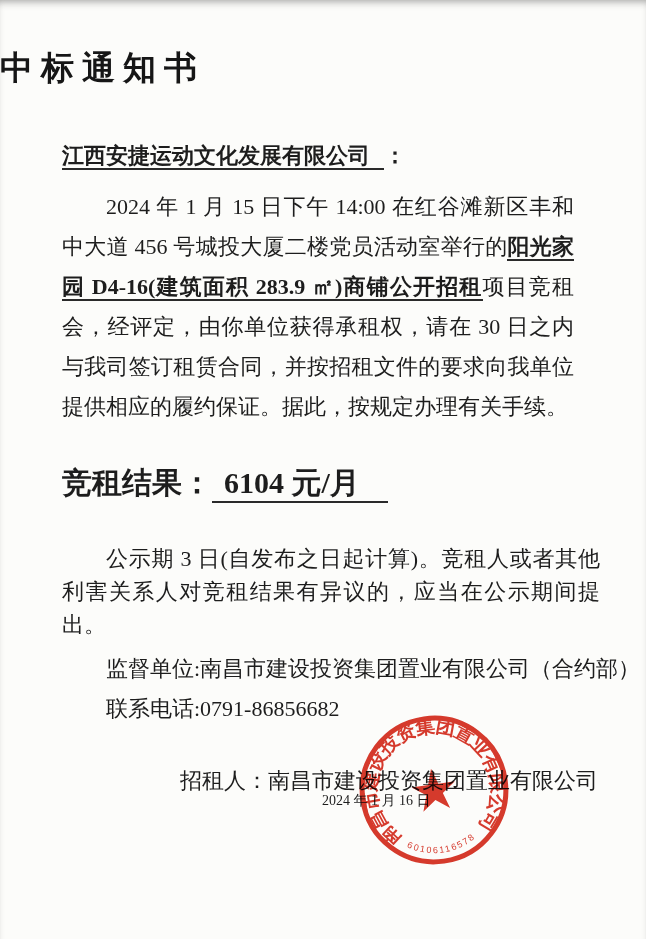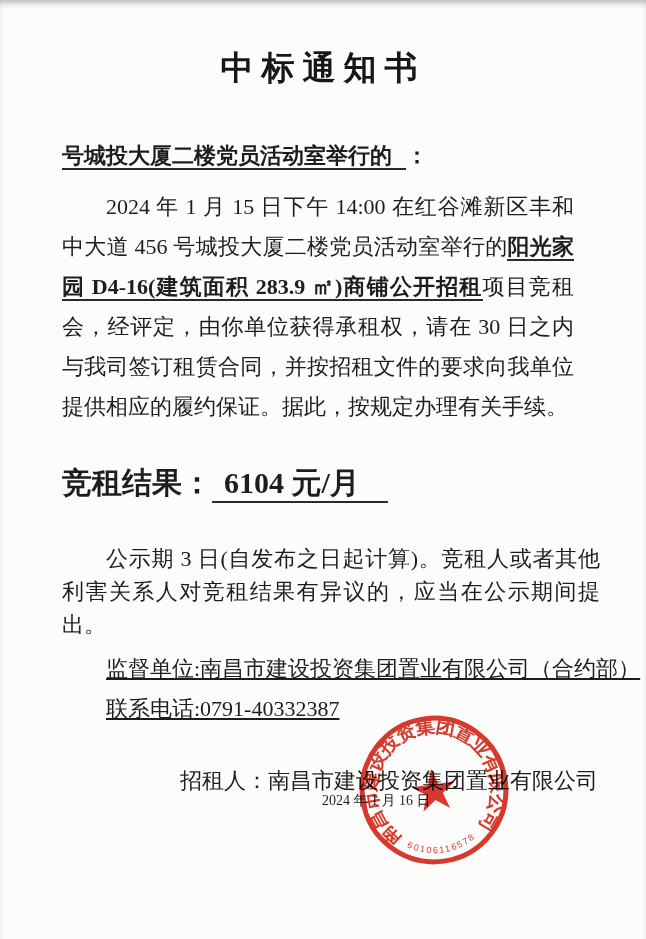--- a/index.html
+++ b/index.html
@@ -9,21 +9,20 @@
     margin:0 auto;
     background:#fcfcfa;
     color:#1d1d1d;
     font-family:"Liberation Serif","DejaVu Serif",serif;
     overflow:hidden;
     box-shadow: inset 0 6px 9px -5px rgba(70,70,70,.55);
   }
   .doc-title {
     margin:0;
     padding-top:46px;
-    text-align:center;
     font-size:33px;
     font-weight:600;
     letter-spacing:8px;
     color:#161616;
   }
   .addressee { margin:50px 46px 0 62px; font-size:22px; }
   .b { font-weight:bold; }
   .u { border-bottom:2px solid #2a2a2a; }
   .pad-r { padding-right:14px; }
   .body-p {
@@ -41,21 +40,20 @@
     line-height:33px;
     text-align:justify;
     text-indent:2em;
   }
   .info-line {
     margin:0 30px 0 62px;
     font-size:22px;
     line-height:40px;
     text-indent:2em;
     white-space:nowrap;
-    text-decoration:underline;
   }
   .info-block { margin-top:8px; }
   .lessor-line { position:absolute; left:180px; top:766px; font-size:22px; white-space:nowrap; }
   .date-line   { position:absolute; left:322px; top:792px; font-size:14px; white-space:nowrap; }
   .stamp {
     position:absolute;
     left:355px; top:711px;
     width:158px; height:158px;
     transform:rotate(-8deg);
     mix-blend-mode:multiply;
@@ -66,36 +64,36 @@
   .stamp-num { font-size:12.5px; letter-spacing:2.5px; font-family:"Liberation Sans",sans-serif; }
 </style>
 </head>
 <body>
 
 <div class="page">
 
   <h1 class="doc-title">中标通知书</h1>
 
   <div class="addressee">
-    <span class="b u pad-r">号城投大厦二楼党员活动室举行的</span><span class="b">：</span>
+    <span class="b u pad-r">江西安捷运动文化发展有限公司</span><span class="b">：</span>
   </div>
 
   <p class="body-p">
     <span>2024 年 1 月 15 日下午 14:00 在红谷滩新区丰和中大道 456 号城投大厦二楼党员活动室举行的</span><span class="b u">阳光家园 D4-16(建筑面积 283.9 ㎡)商铺公开招租</span><span>项目竞租会，经评定，由你单位获得承租权，请在 30 日之内与我司签订租赁合同，并按招租文件的要求向我单位提供相应的履约保证。据此，按规定办理有关手续。</span>
   </p>
 
   <div class="result-line">
     <span class="b">竞租结果：</span><span class="b u result-val">6104 元/月</span>
   </div>
 
   <p class="notice-p">公示期 3 日(自发布之日起计算)。竞租人或者其他利害关系人对竞租结果有异议的，应当在公示期间提出。</p>
 
   <div class="info-block">
     <div class="info-line">监督单位:南昌市建设投资集团置业有限公司（合约部）</div>
-    <div class="info-line">联系电话:0791-40332387</div>
+    <div class="info-line">联系电话:0791-86856682</div>
   </div>
 
   <div class="lessor-line">招租人：南昌市建设投资集团置业有限公司</div>
   <div class="date-line">2024 年 1 月 16 日</div>
 
   <div class="stamp">
     <svg viewBox="0 0 220 220" xmlns="http://www.w3.org/2000/svg">
       <defs>
         <path id="arcTop" d="M 58.6,171.3 A 80,80 0 1 1 161.4,171.3" fill="none"></path>
         <path id="arcBot" d="M 59.5,182.1 A 88,88 0 0 0 160.5,182.1" fill="none"></path>

